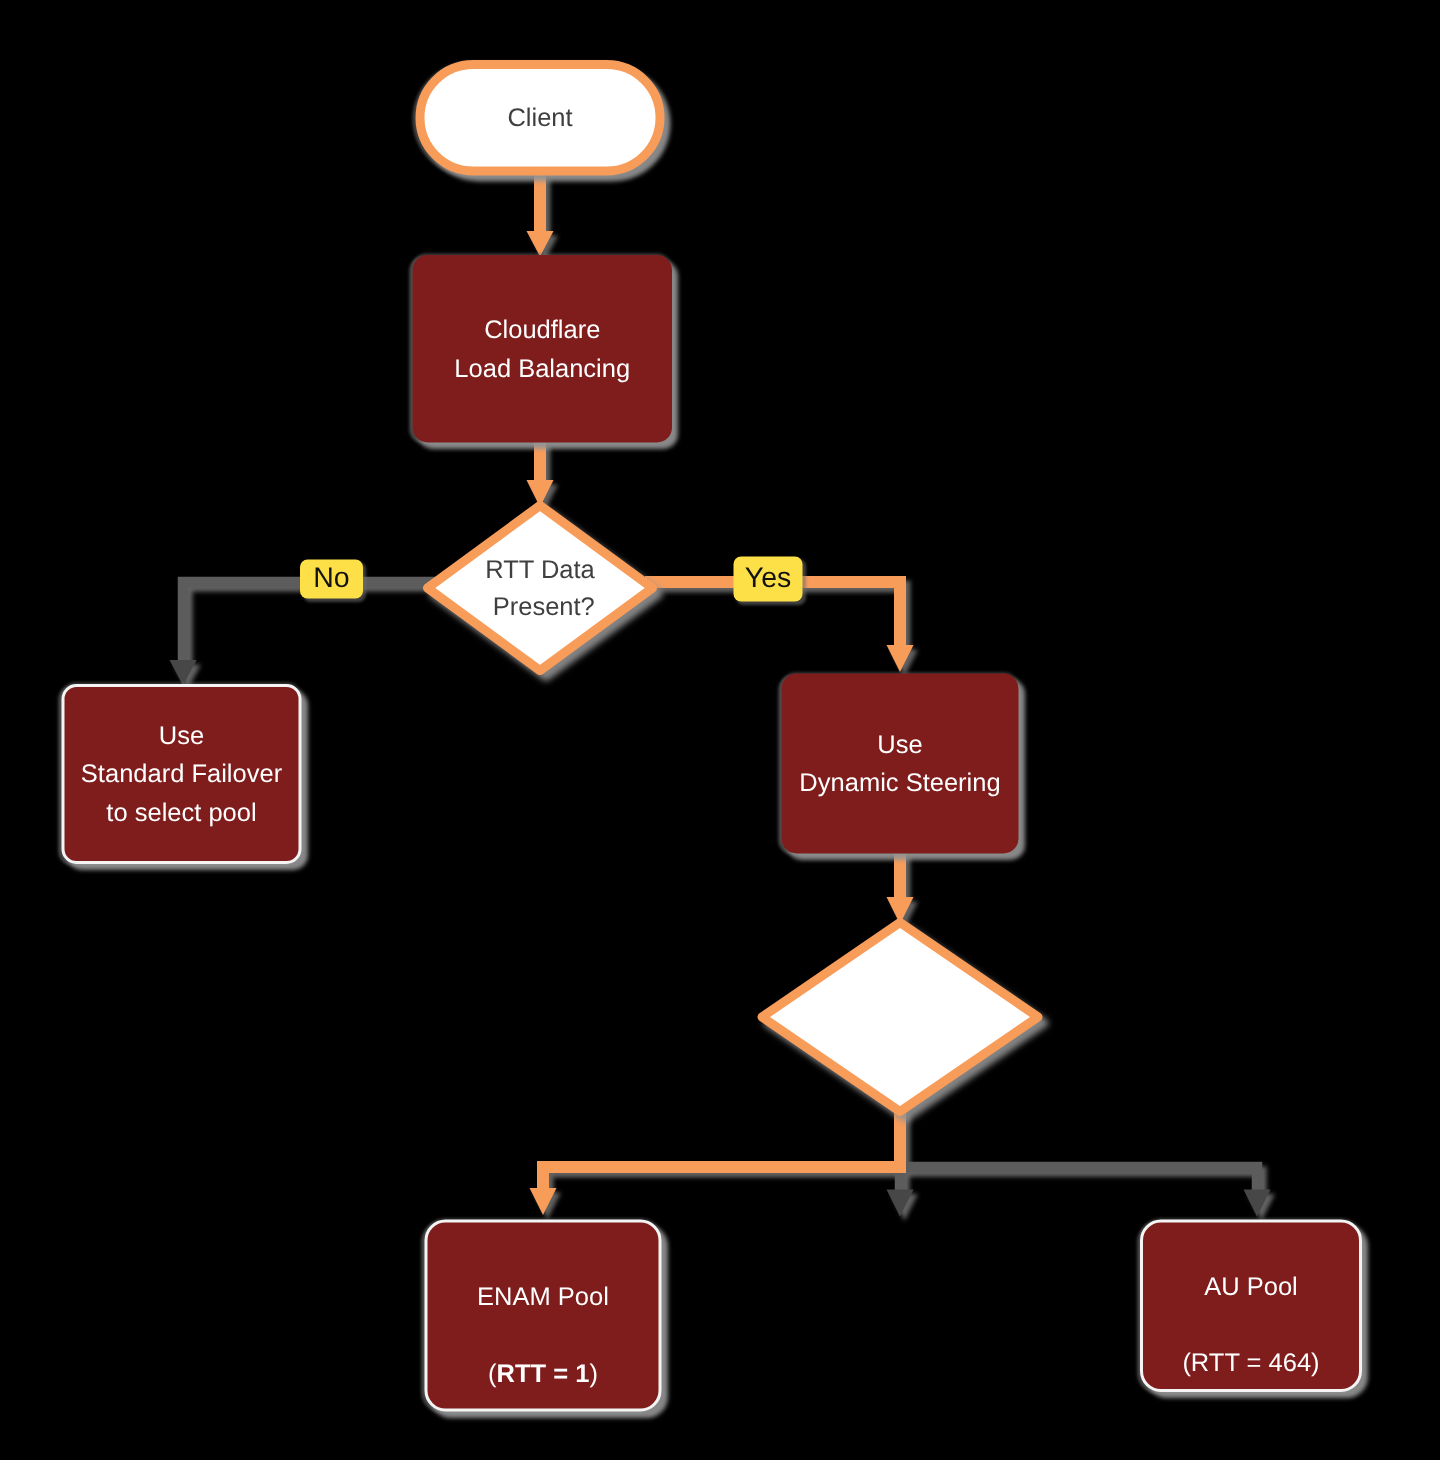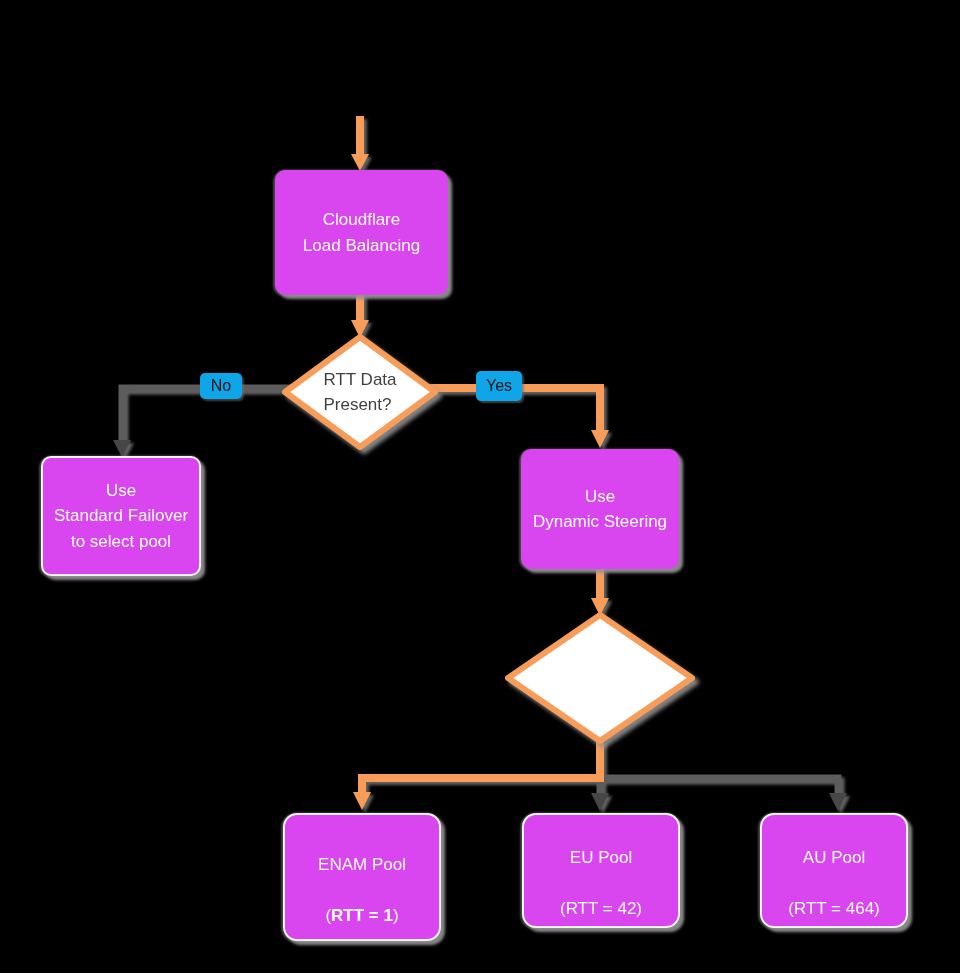--- a/index.html
+++ b/index.html
@@ -9,43 +9,43 @@
     font-family:"Liberation Sans", sans-serif; overflow:hidden;
   }
   .edges { position:absolute; left:0; top:0; width:960px; height:973px;
     filter: drop-shadow(3px 3px 1.5px rgba(130,130,130,0.75)); }
   .node {
     position:absolute; box-sizing:border-box;
     display:flex; align-items:center; justify-content:center; text-align:center;
     font-size:17px; line-height:1.5;
   }
   .rect {
-    background:#d946ef; color:#FFFFFF; border-radius:10px;
+    background:#7f1d1d; color:#FFFFFF; border-radius:10px;
     box-shadow: 4px 4px 3px rgba(148,148,148,0.92),
                -2px 1px 2px rgba(122,122,122,0.55),
                 0 -1px 2px rgba(122,122,122,0.40);
   }
   .pool { border-radius:14px; }
   .bordered { border:2.5px solid #F4F4F4; }
   .pill {
     background:#FFFFFF; border:6px solid #F89C5A; border-radius:45px; color:#3F3F3F;
     box-shadow: 4px 4px 3px rgba(148,148,148,0.92),
                -2px 1px 2px rgba(122,122,122,0.55);
   }
   .label { white-space:pre-line; }
   .diamond { position:absolute; filter: drop-shadow(4px 4px 2px rgba(145,145,145,0.9)); }
   .diamond polygon { fill:#FFFFFF; stroke:#F89C5A; stroke-width:6; stroke-linejoin:round; }
   .diamond-label {
     position:absolute; color:#3F3F3F; font-size:17px; line-height:1.5;
-    display:flex; align-items:center; justify-content:center; text-align:left;
+    display:flex; align-items:center; justify-content:center; text-align:right;
     white-space:pre-line;
   }
   .chip {
-    position:absolute; background:#0ea5e9; color:#121212; border-radius:5px;
-    display:flex; align-items:center; justify-content:center; font-size:16px;
+    position:absolute; background:#fde047; color:#121212; border-radius:5px;
+    display:flex; align-items:center; justify-content:center; font-size:19px;
     box-shadow: 2px 2px 2px rgba(110,110,110,0.6);
   }
   .edge-orange { stroke:#F89C5A; stroke-width:8; fill:none; }
   .edge-gray   { stroke:#5C5C5C; stroke-width:7; fill:none; }
   .arrow-orange { fill:#F89C5A; }
   .arrow-gray   { fill:#474747; }
   b { font-weight:bold; }
 </style>
 </head>
 <body>
@@ -82,20 +82,23 @@
     <g>
       <path class="edge-orange" d="M600,568 L600,599"></path>
       <polygon class="arrow-orange" points="591,598 609,598 600,616"></polygon>
     </g>
     <g>
       <path class="edge-orange" d="M600,740 L600,778 L362,778 L362,794"></path>
       <polygon class="arrow-orange" points="353,792 371,792 362,810"></polygon>
     </g>
   </svg>
 
+  <div class="node pill" style="left:277px; top:40px; width:166px; height:77px;">
+    <span class="label">Client</span>
+  </div>
 
   <div class="node rect" style="left:275px; top:170px; width:173px; height:125px;">
     <span class="label">Cloudflare
 Load Balancing</span>
   </div>
 
   <svg class="diamond" style="left:277px; top:329px;" width="166" height="126" viewBox="0 0 166 126">
     <polygon points="83,8 158,63 83,118 8,63"></polygon>
   </svg>
   <div class="diamond-label" style="left:280px; top:366px; width:160px; height:52px;">RTT Data
@@ -116,30 +119,24 @@
     <polygon points="100,8 192,71 100,134 8,71"></polygon>
   </svg>
 
   <div class="node rect pool bordered" style="left:283px; top:813px; width:158px; height:128px;">
     <span class="label">
       <span>ENAM Pool</span><br>
       <span>(</span><b>RTT = 1</b><span>)</span>
     </span>
   </div>
 
-  <div class="node rect pool bordered" style="left:522px; top:813px; width:158px; height:115px;">
-    <span class="label">
-      <span>EU Pool</span><br>
-      <span>(RTT = 42)</span>
-    </span>
-  </div>
 
   <div class="node rect pool bordered" style="left:760px; top:813px; width:148px; height:115px;">
     <span class="label">
       <span>AU Pool</span><br>
       <span>(RTT = 464)</span>
     </span>
   </div>
 
   <div class="chip" style="left:200px; top:373px; width:42px; height:26px;">No</div>
-  <div class="chip" style="left:476px; top:371px; width:46px; height:30px;">Yes</div>
+  <div class="chip" style="left:489px; top:371px; width:46px; height:30px;">Yes</div>
 
 </div>
 
 </body></html>

